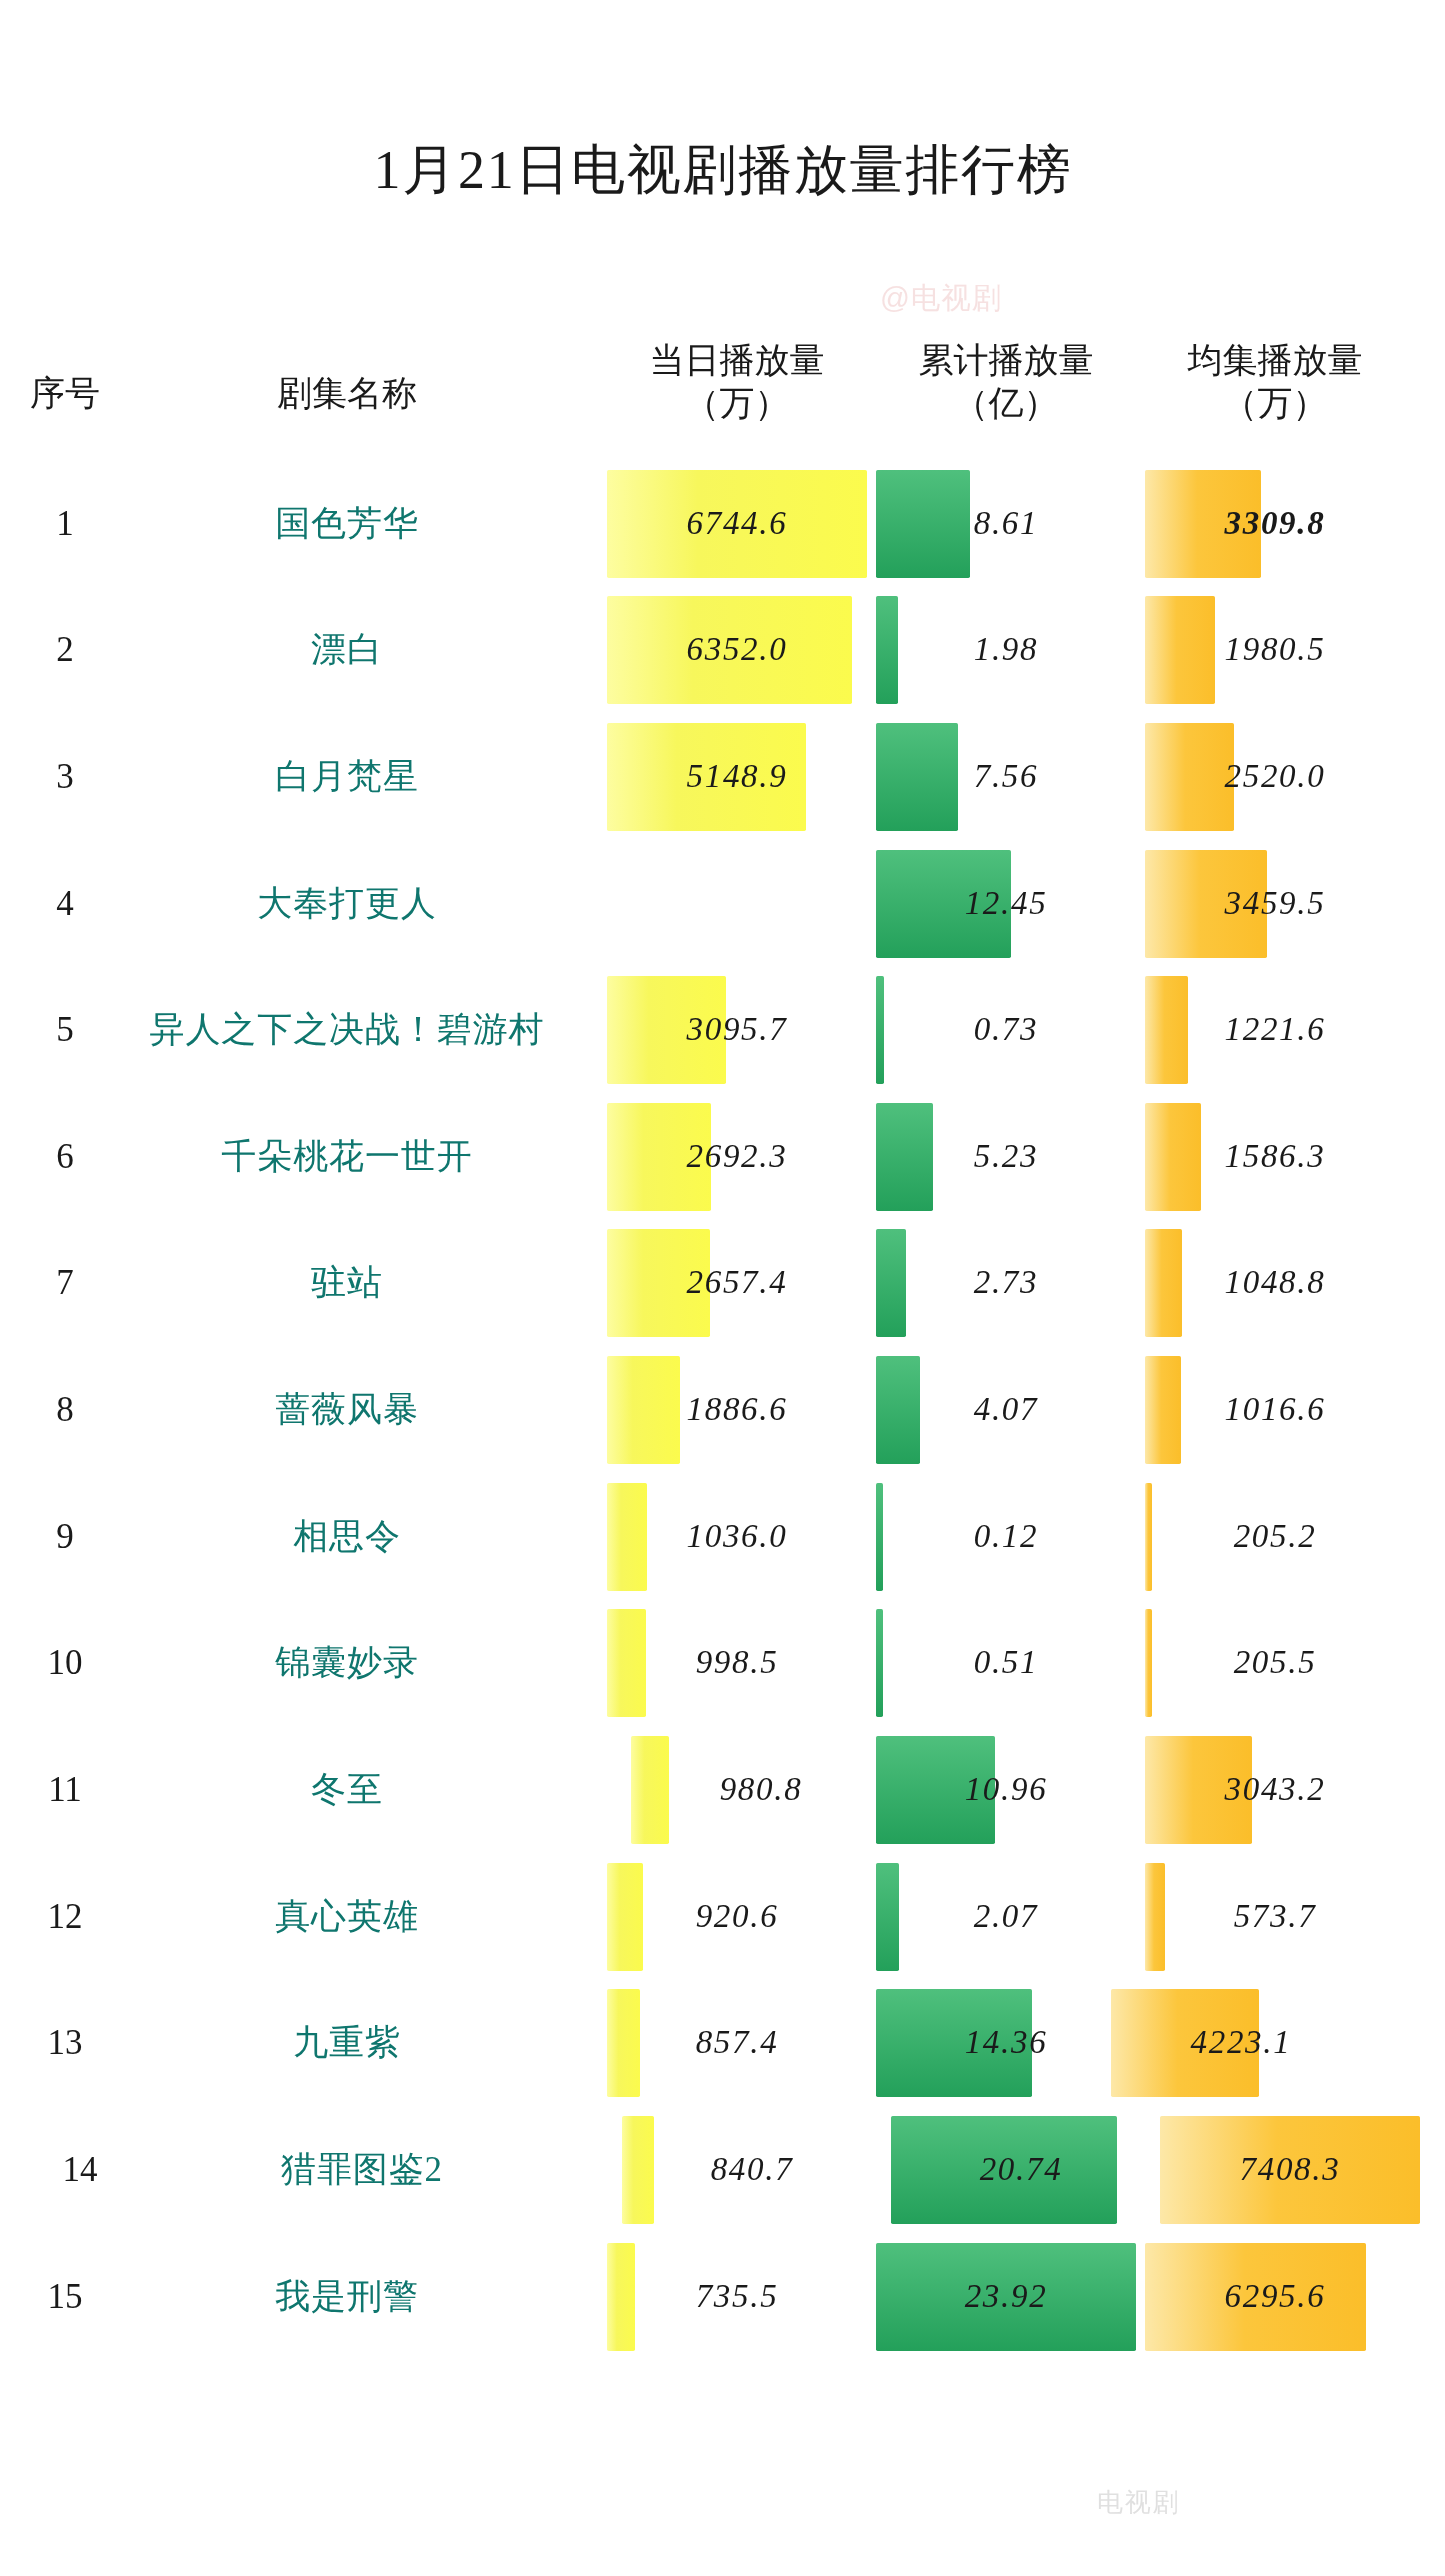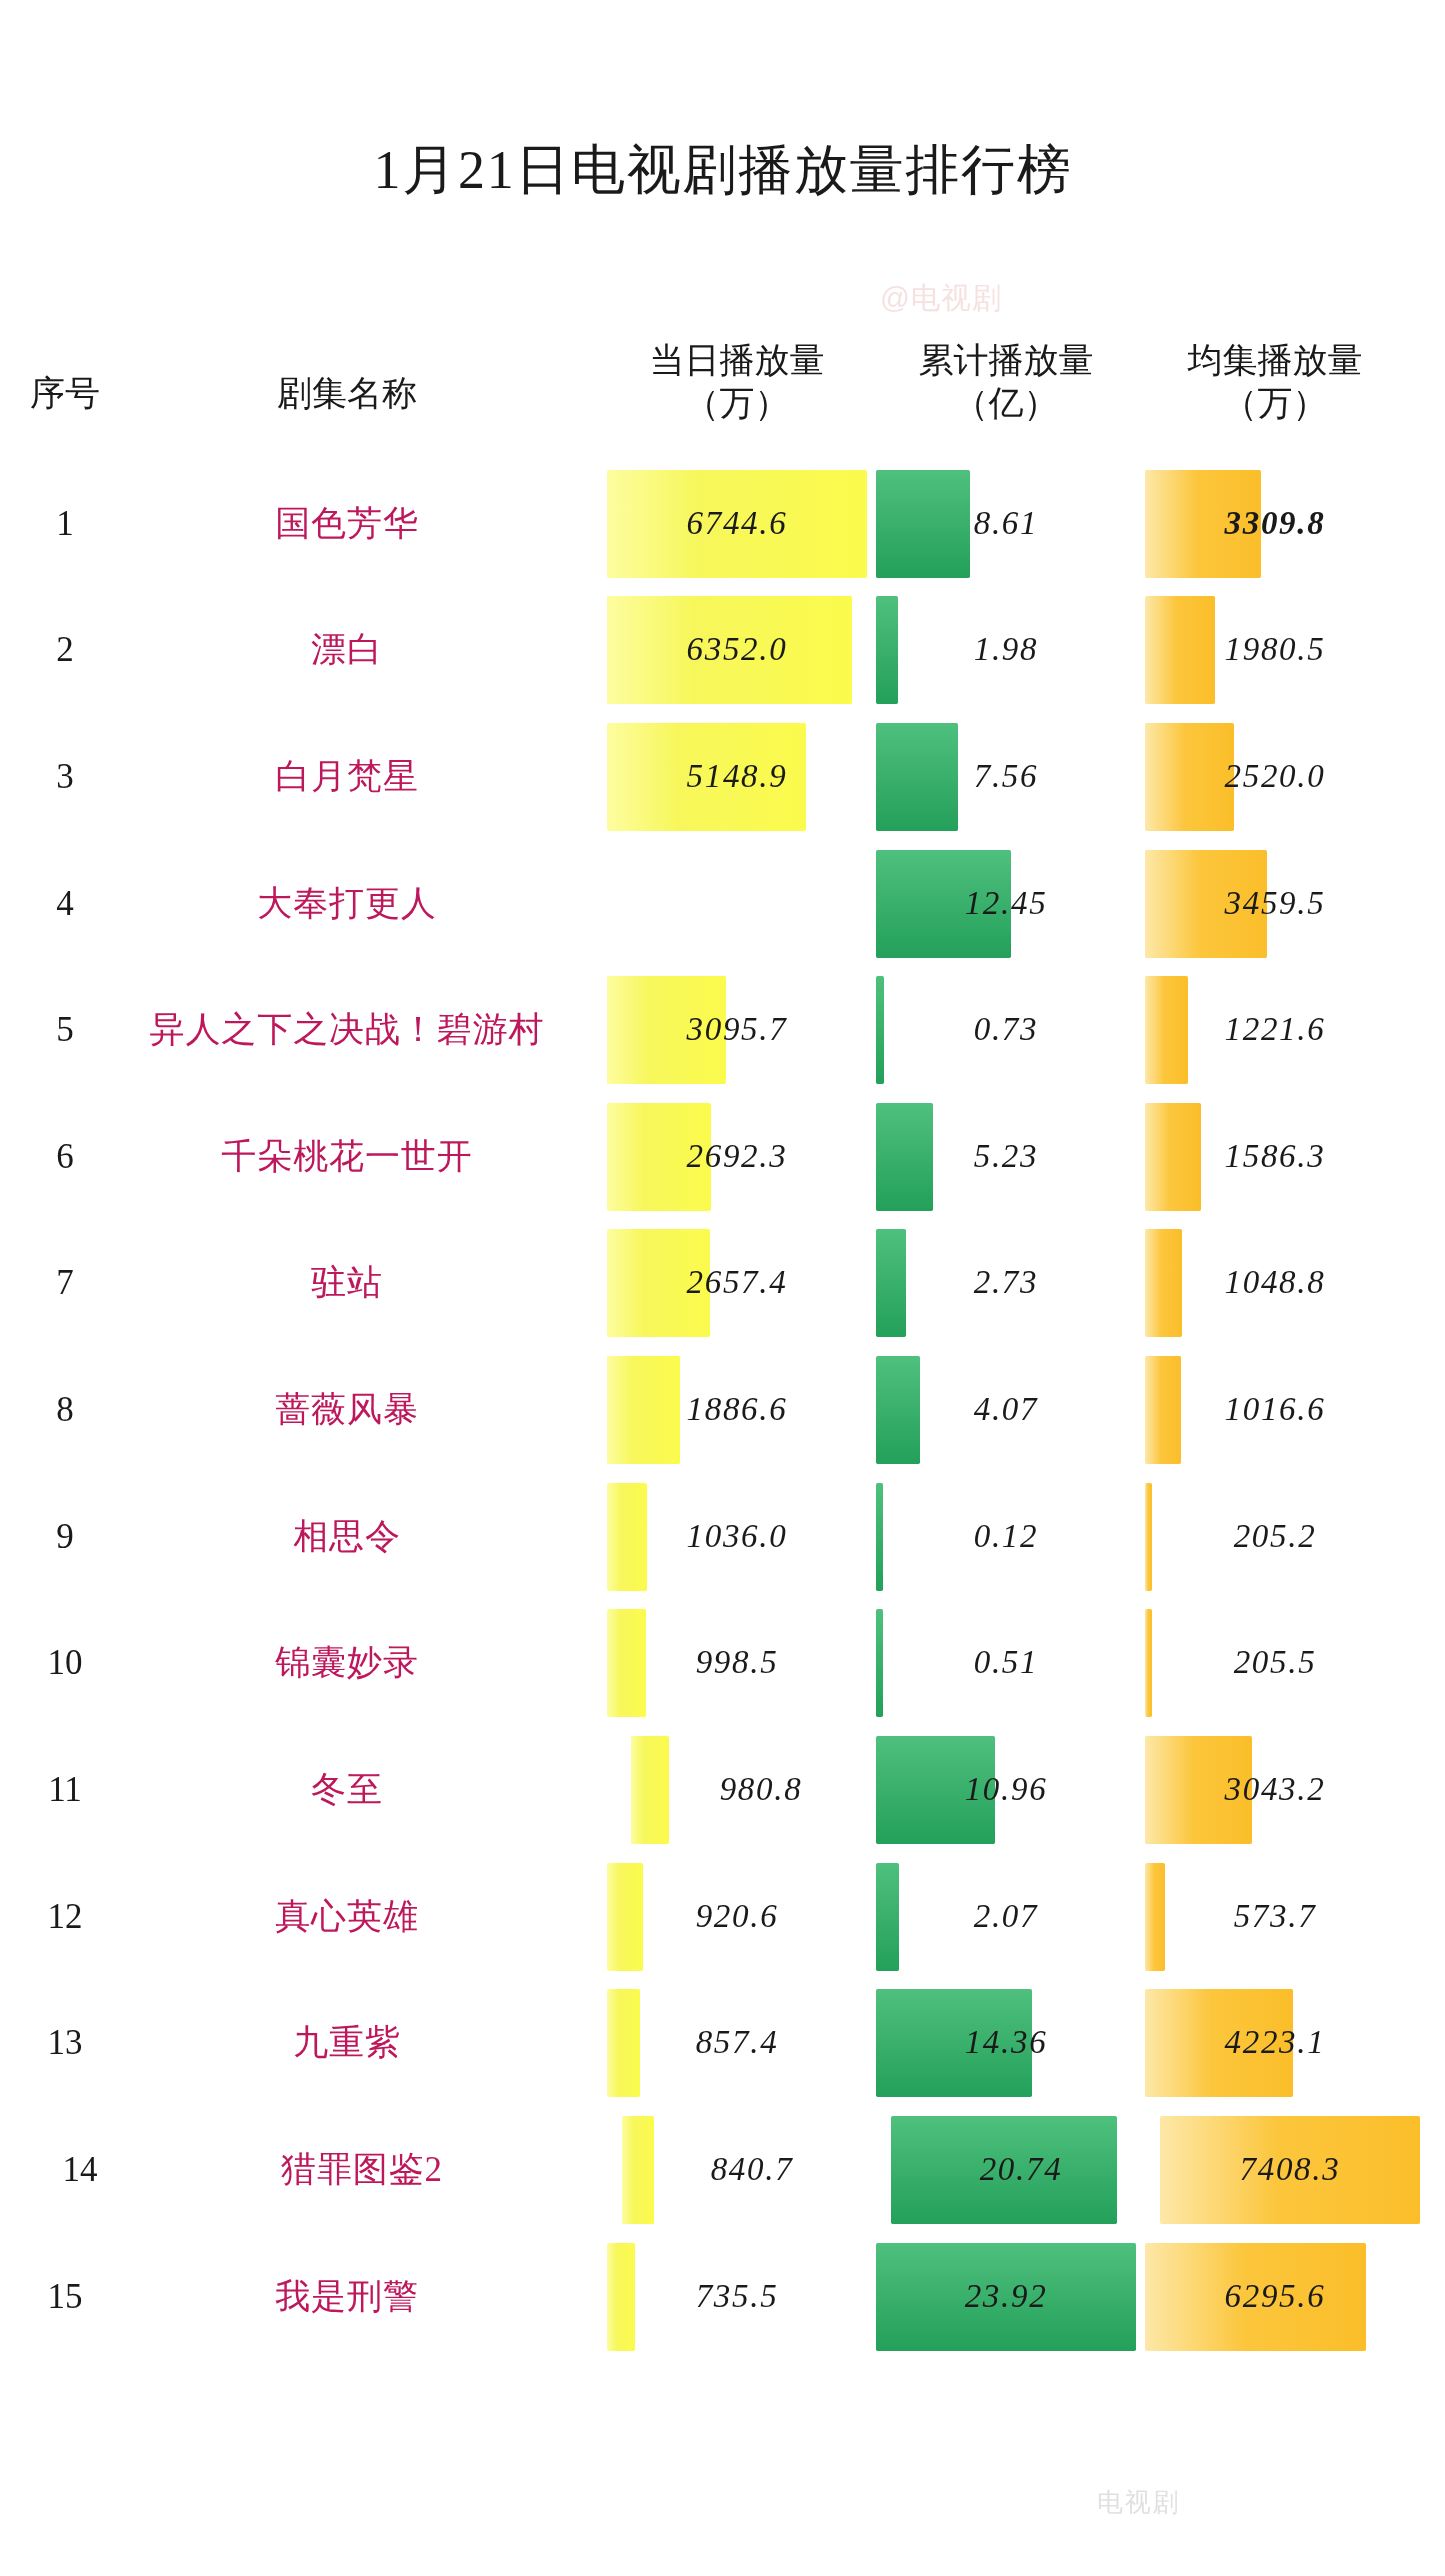--- a/index.html
+++ b/index.html
@@ -58,21 +58,21 @@
     left:0;width:1446px;height:127px;
   }
   .cell-rank{
     position:absolute;left:0;top:0;width:130px;height:127px;
     display:flex;align-items:center;justify-content:center;
     font-size:35px;color:#1a1a1a;
   }
   .cell-name{
     position:absolute;left:139px;top:0;width:416px;height:127px;
     display:flex;align-items:center;justify-content:center;
-    font-size:35px;color:#be185d;letter-spacing:0.9px;
+    font-size:35px;color:#0f766e;letter-spacing:0.9px;
   }
   .barwrap{
     position:absolute;top:0;height:127px;
   }
   .bar{
     position:absolute;left:0;top:9.5px;height:108px;
     border-radius:1.7px;
   }
   .bar.daily{
     background:linear-gradient(to right,#fdfda0,#f7f75c 35%,#fbfb4d);
@@ -308,21 +308,21 @@
       <div class="cell-rank">13</div>
       <div class="cell-name">九重紫</div>
       <div class="barwrap" style="left: 607px; width: 260px;">
         <div class="bar daily" style="width: 33px;"></div>
         <div class="val">857.4</div>
       </div>
       <div class="barwrap" style="left: 876px; width: 260px;">
         <div class="bar total" style="width: 156px;"></div>
         <div class="val">14.36</div>
       </div>
-      <div class="barwrap" style="left: 1145px; width: 260px; padding-left: 12px;">
+      <div class="barwrap" style="left: 1111px; width: 260px; padding-left: 12px;">
         <div class="bar avg" style="width: 148px;"></div>
         <div class="val">4223.1</div>
       </div>
     </div>
     <div class="row" style="top: 2106px; margin-left: 15px;">
       <div class="cell-rank">14</div>
       <div class="cell-name">猎罪图鉴2</div>
       <div class="barwrap" style="left: 607px; width: 260px;">
         <div class="bar daily" style="width: 32px;"></div>
         <div class="val">840.7</div>

